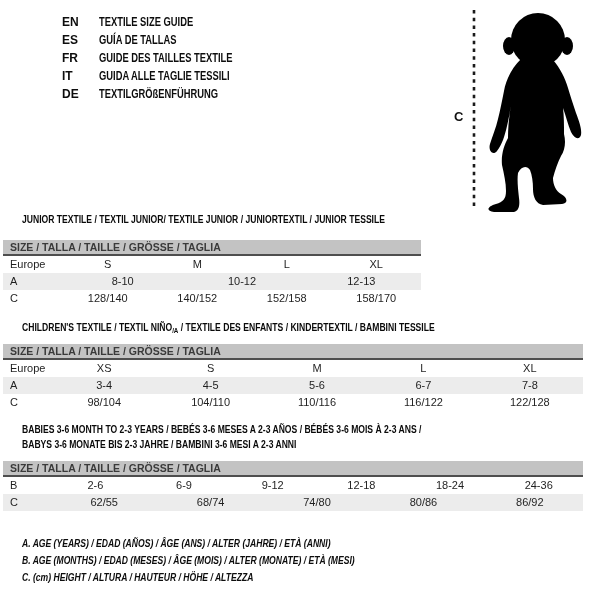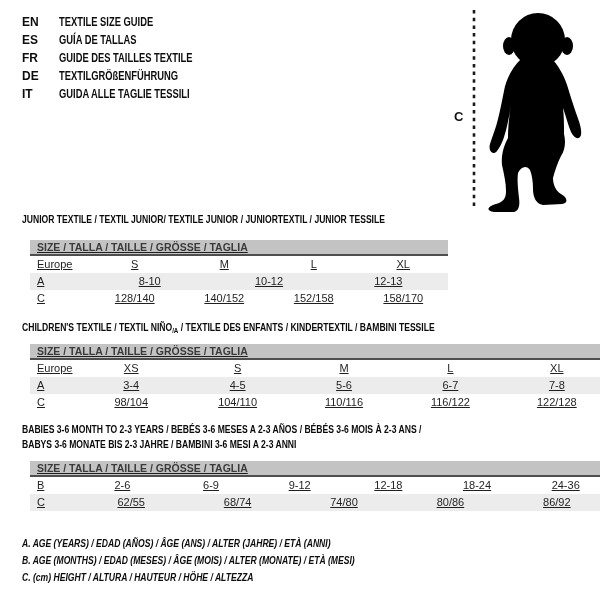--- a/index.html
+++ b/index.html
@@ -5,29 +5,29 @@
   html,body{margin:0;padding:0;background:#ffffff;}
   .page{
     position:relative;width:600px;height:600px;background:#ffffff;
     font-family:"Liberation Sans",sans-serif;color:#111;overflow:hidden;
   }
   
   .cond{transform:scaleX(0.78);transform-origin:0 0;white-space:nowrap;}
   
   .lang-block{position:absolute;left:22px;top:13px;font-weight:700;font-size:12px;line-height:18px;color:#0d0d0d;}
   .lang-row{display:flex;height:18px;}
-  .lang-code{width:37px;flex:0 0 37px;}
+  .lang-code{width:37px;flex:0 0 37px;margin-left:40px;}
   .lang-label{display:block;}
   
   .figure{position:absolute;left:448px;top:4px;}
   
   .tbl-title{position:absolute;left:22px;font-weight:700;font-size:11px;color:#0a0a0a;line-height:15px;}
   .sub{font-size:8px;vertical-align:-2px;}
   
-  .tbl{position:absolute;left:30px;font-size:11px;color:#1f1f1f;text-decoration:underline;}
+  .tbl{position:absolute;left:3px;font-size:11px;color:#1f1f1f;}
   .t-narrow{width:418px;}
   .t-wide{width:580px;}
   .size-bar{background:#c3c3c3;border-bottom:2px solid #4e4e4e;color:#3a3a3a;
     font-weight:700;font-size:10.5px;height:14px;line-height:14px;padding-left:7px;}
   .trow{display:flex;height:17px;line-height:17px;align-items:flex-end;}
   .trow.shade{background:#ececec;}
   .tlabel{flex:0 0 auto;padding-left:7px;}
   .lbl-w60{width:53px;}
   .lbl-w48{width:41px;}
   .tcell{flex:1 1 0;text-align:center;}
@@ -46,26 +46,26 @@
     </div>
     <div class="lang-row">
       <span class="lang-code">ES</span>
       <span class="lang-label cond">GUÍA DE TALLAS</span>
     </div>
     <div class="lang-row">
       <span class="lang-code">FR</span>
       <span class="lang-label cond">GUIDE DES TAILLES TEXTILE</span>
     </div>
     <div class="lang-row">
+      <span class="lang-code">IT</span>
+      <span class="lang-label cond">GUIDA ALLE TAGLIE TESSILI</span>
+    </div>
+    <div class="lang-row">
       <span class="lang-code">DE</span>
       <span class="lang-label cond">TEXTILGRÖßENFÜHRUNG</span>
-    </div>
-    <div class="lang-row">
-      <span class="lang-code">IT</span>
-      <span class="lang-label cond">GUIDA ALLE TAGLIE TESSILI</span>
     </div>
   </div>
 
   <svg class="figure" width="150" height="210" viewBox="0 0 150 210" xmlns="http://www.w3.org/2000/svg">
     <line x1="26" y1="6" x2="26" y2="202" stroke="#1a1a1a" stroke-width="2.6" stroke-dasharray="3.5 4.2"></line>
     <text x="6" y="117" font-size="13" font-weight="bold" fill="#111">C</text>
     <g fill="#000">
       <circle cx="90" cy="36" r="27"></circle>
       <ellipse cx="61" cy="42" rx="6" ry="9"></ellipse>
       <ellipse cx="119" cy="42" rx="6" ry="9"></ellipse>

